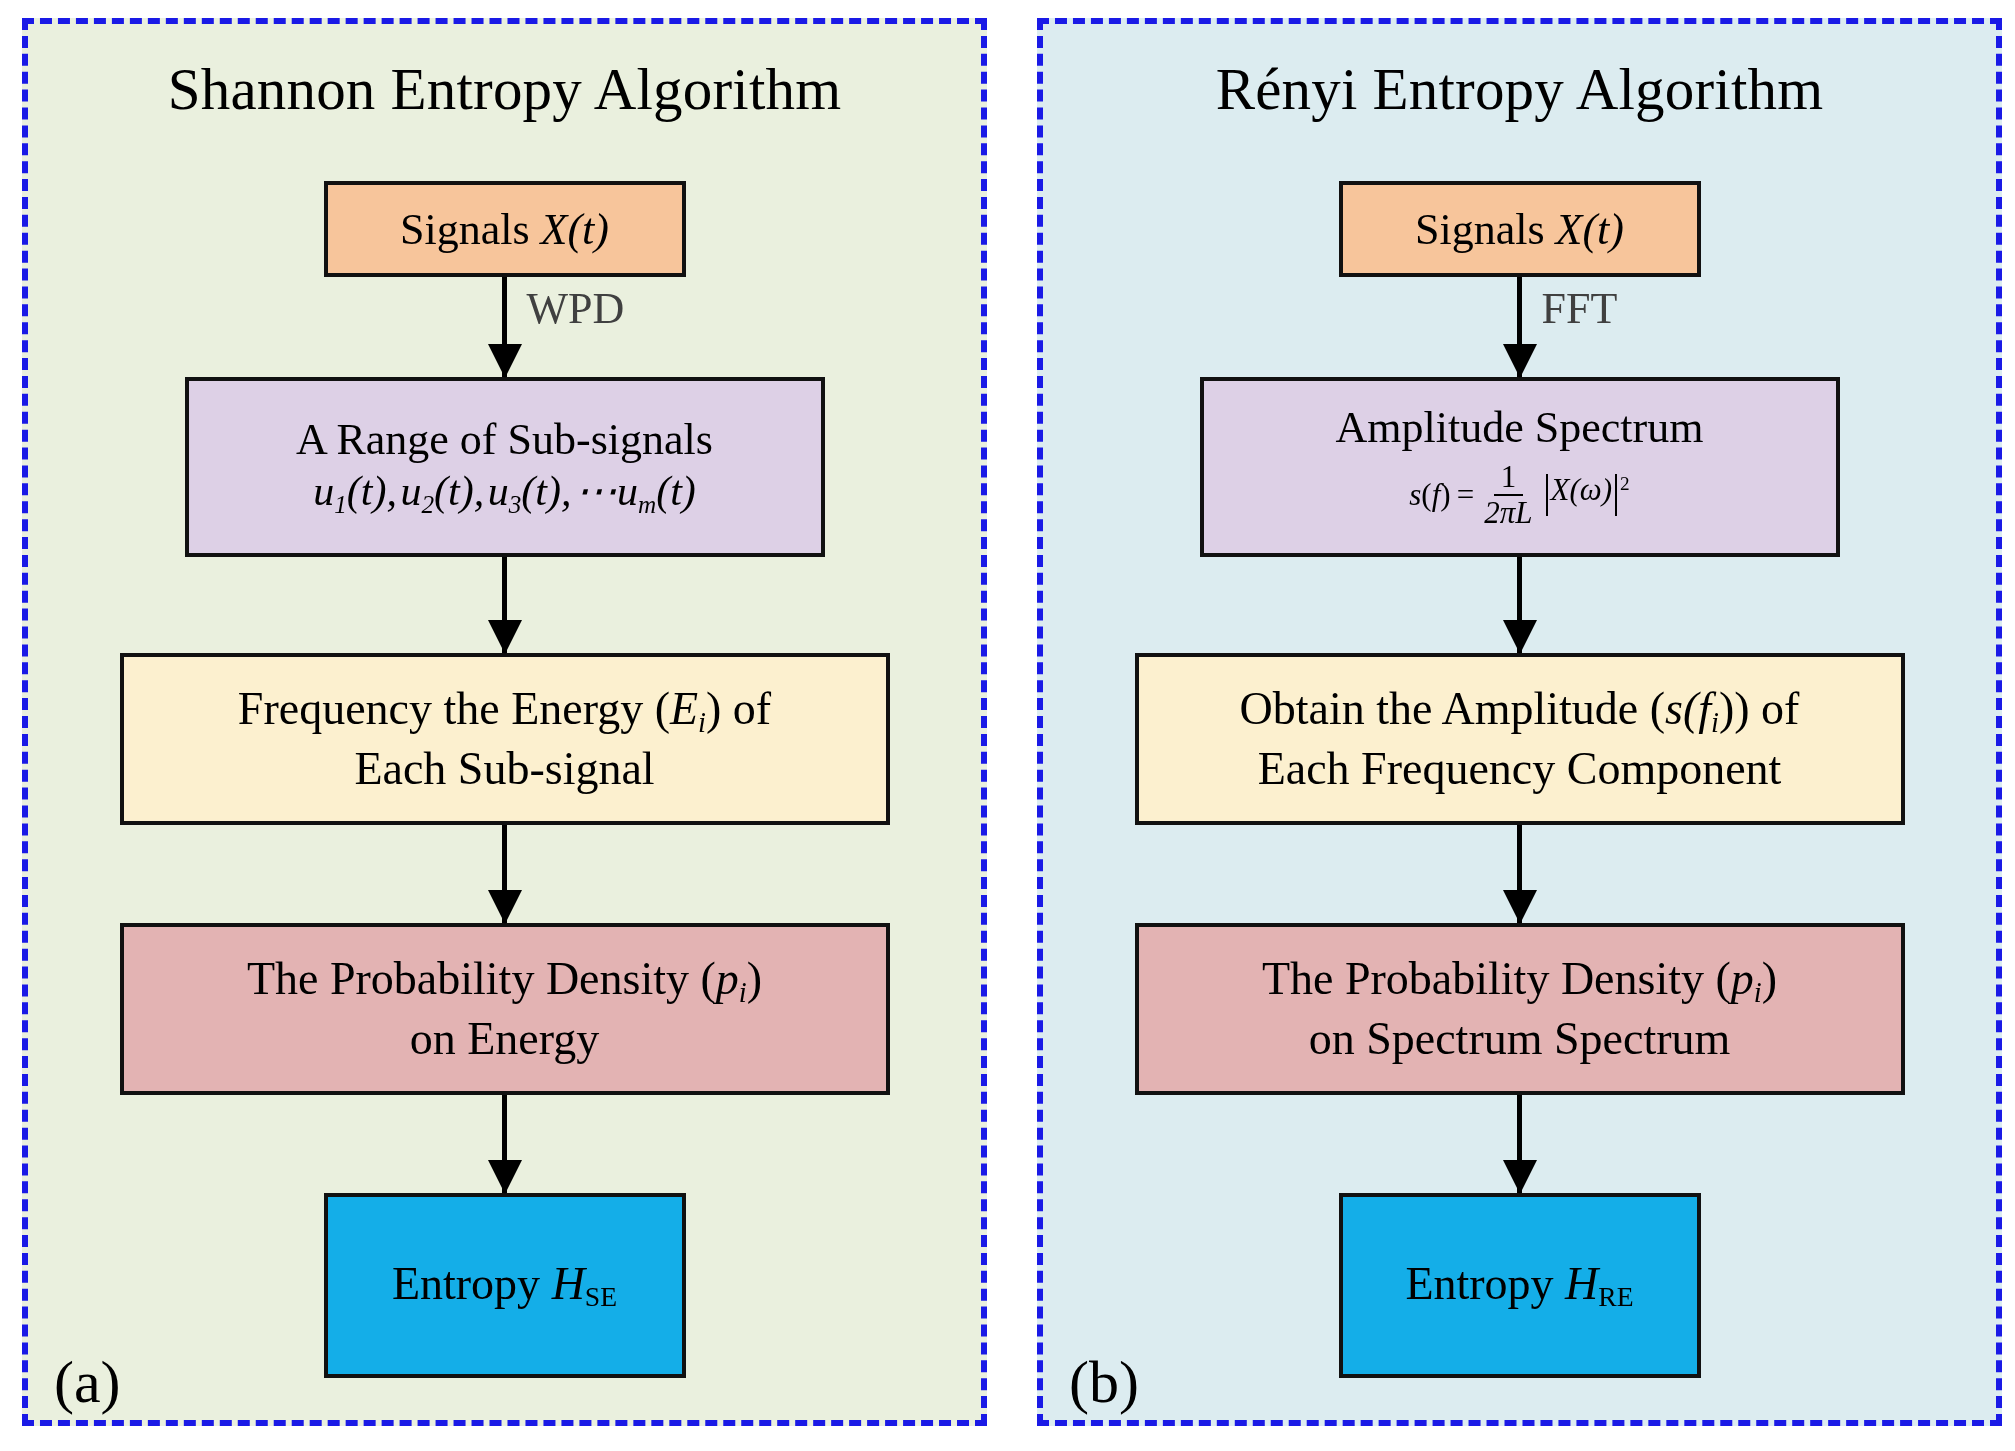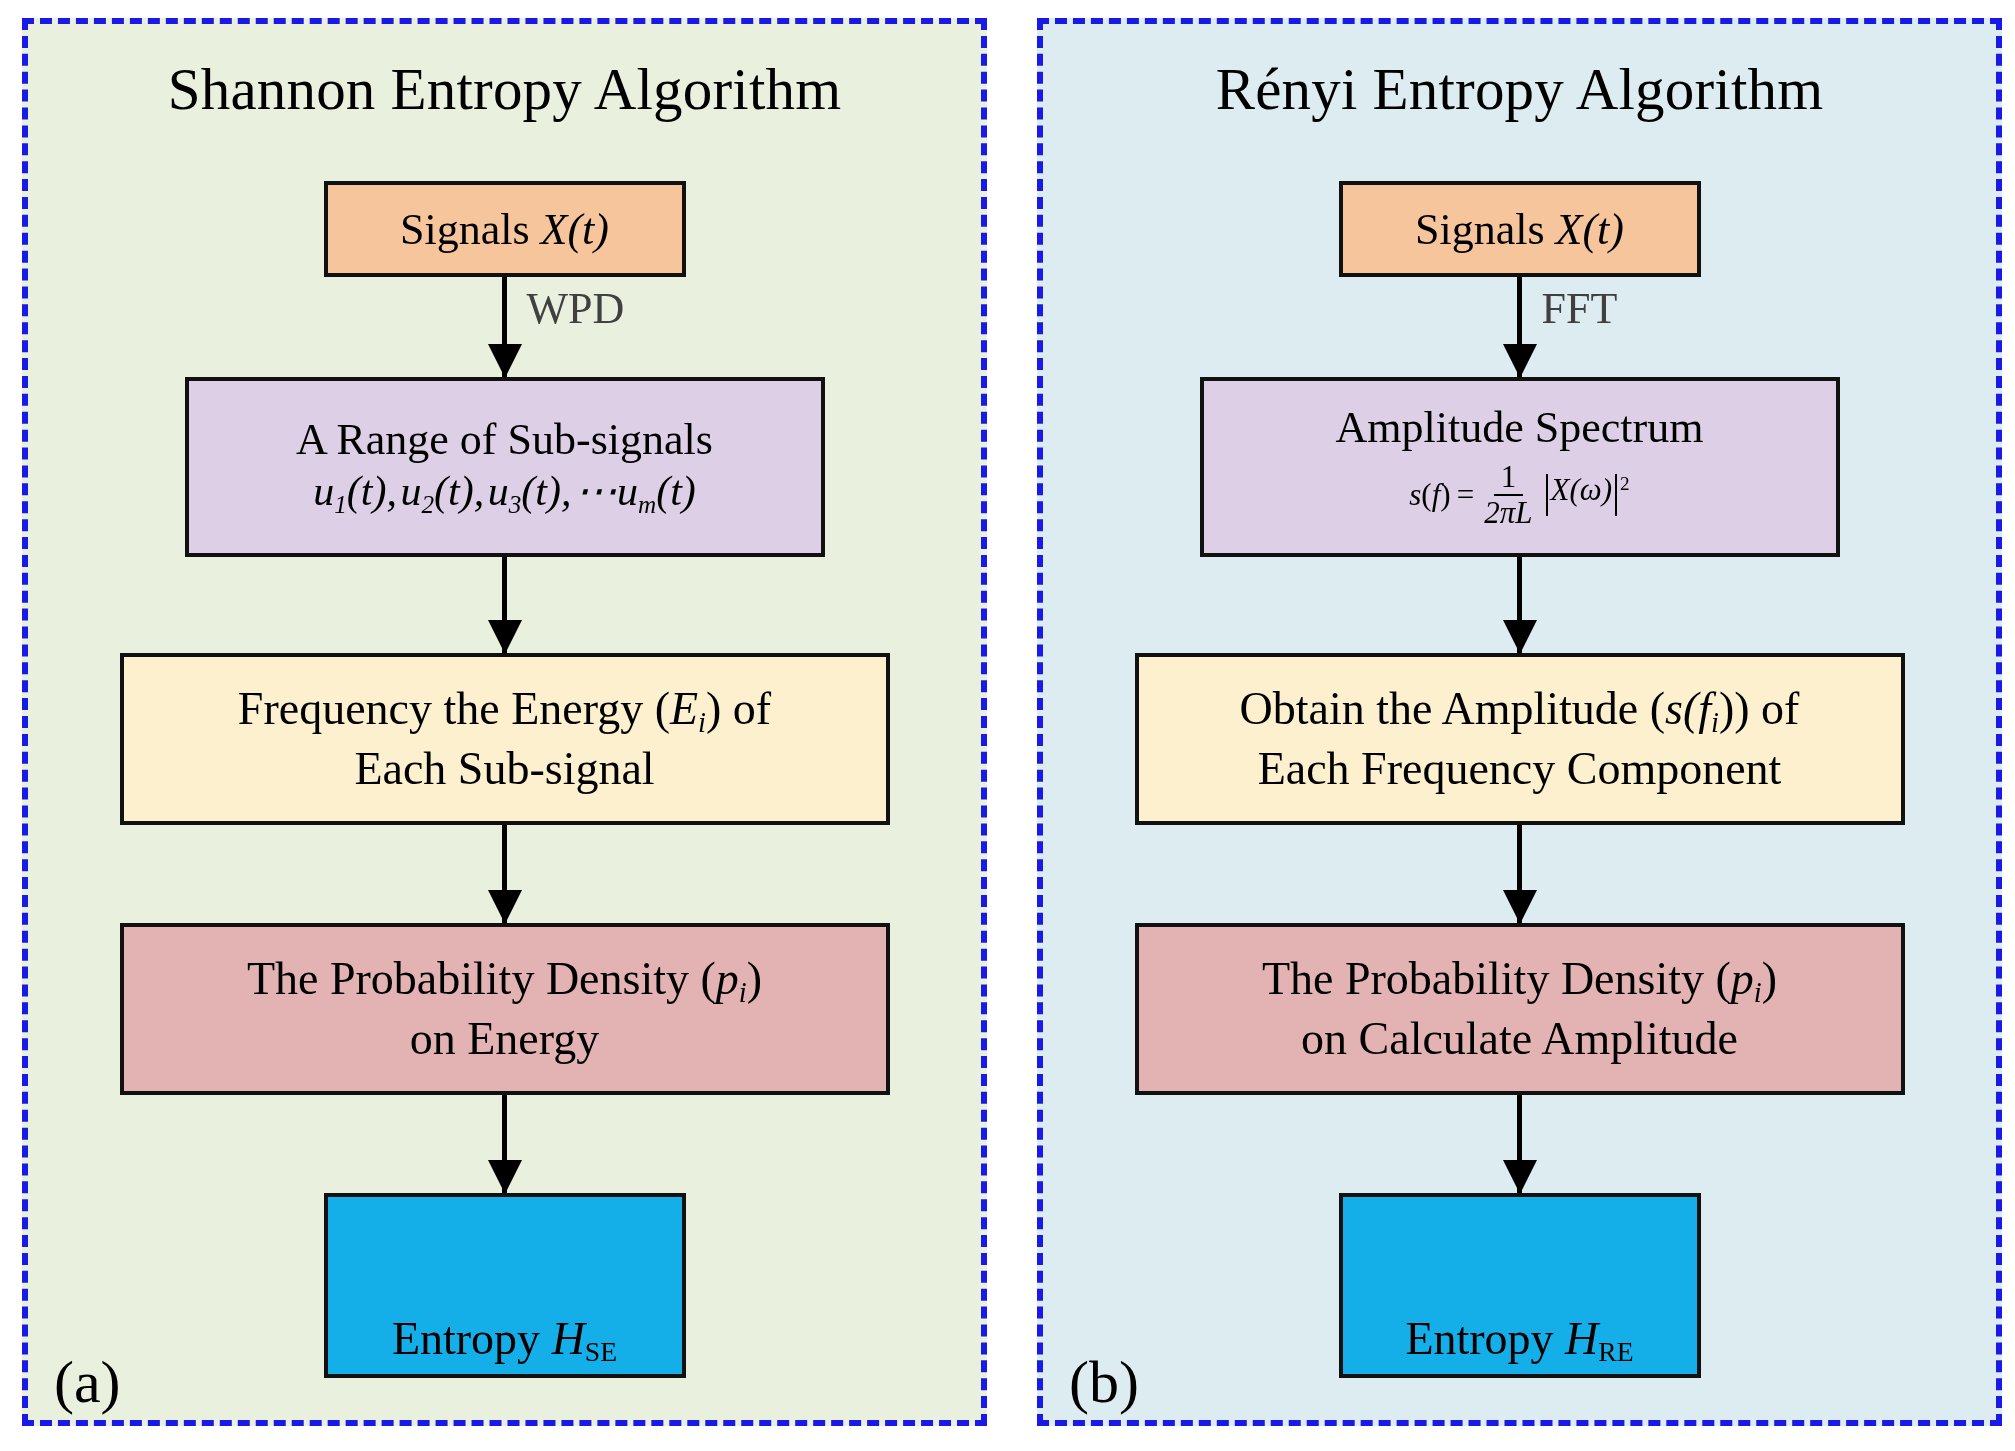--- a/index.html
+++ b/index.html
@@ -129,21 +129,20 @@
     height: 172px;
     font-size: 46px;
     line-height: 1.22;
   }
 
   .n-entropy {
     background: #14AEE8;
     width: 362px;
     height: 185px;
     font-size: 46px;
-    justify-content: flex-end;
   }
 
   
   .it { font-style: italic; }
   .sub {
     font-size: 0.62em;
     vertical-align: -0.28em;
     font-style: italic;
   }
   .sub-up {
@@ -353,21 +352,21 @@
         <span class="line2">Each Frequency Component</span>
       </div>
 
       <div class="arrow a-h3">
         <div class="stem"></div>
         <div class="head"></div>
       </div>
 
       <div class="node n-prob">
         <span class="line1"><span>The Probability Density (</span><span class="it">p</span><span class="sub">i</span><span>)</span></span>
-        <span class="line2">on Calculate Amplitude</span>
+        <span class="line2">on Spectrum Spectrum</span>
       </div>
 
       <div class="arrow a-h4">
         <div class="stem"></div>
         <div class="head"></div>
       </div>
 
       <div class="node n-entropy">
         <span><span>Entropy </span><span class="it">H</span><span class="sub-up">RE</span></span>
       </div>

